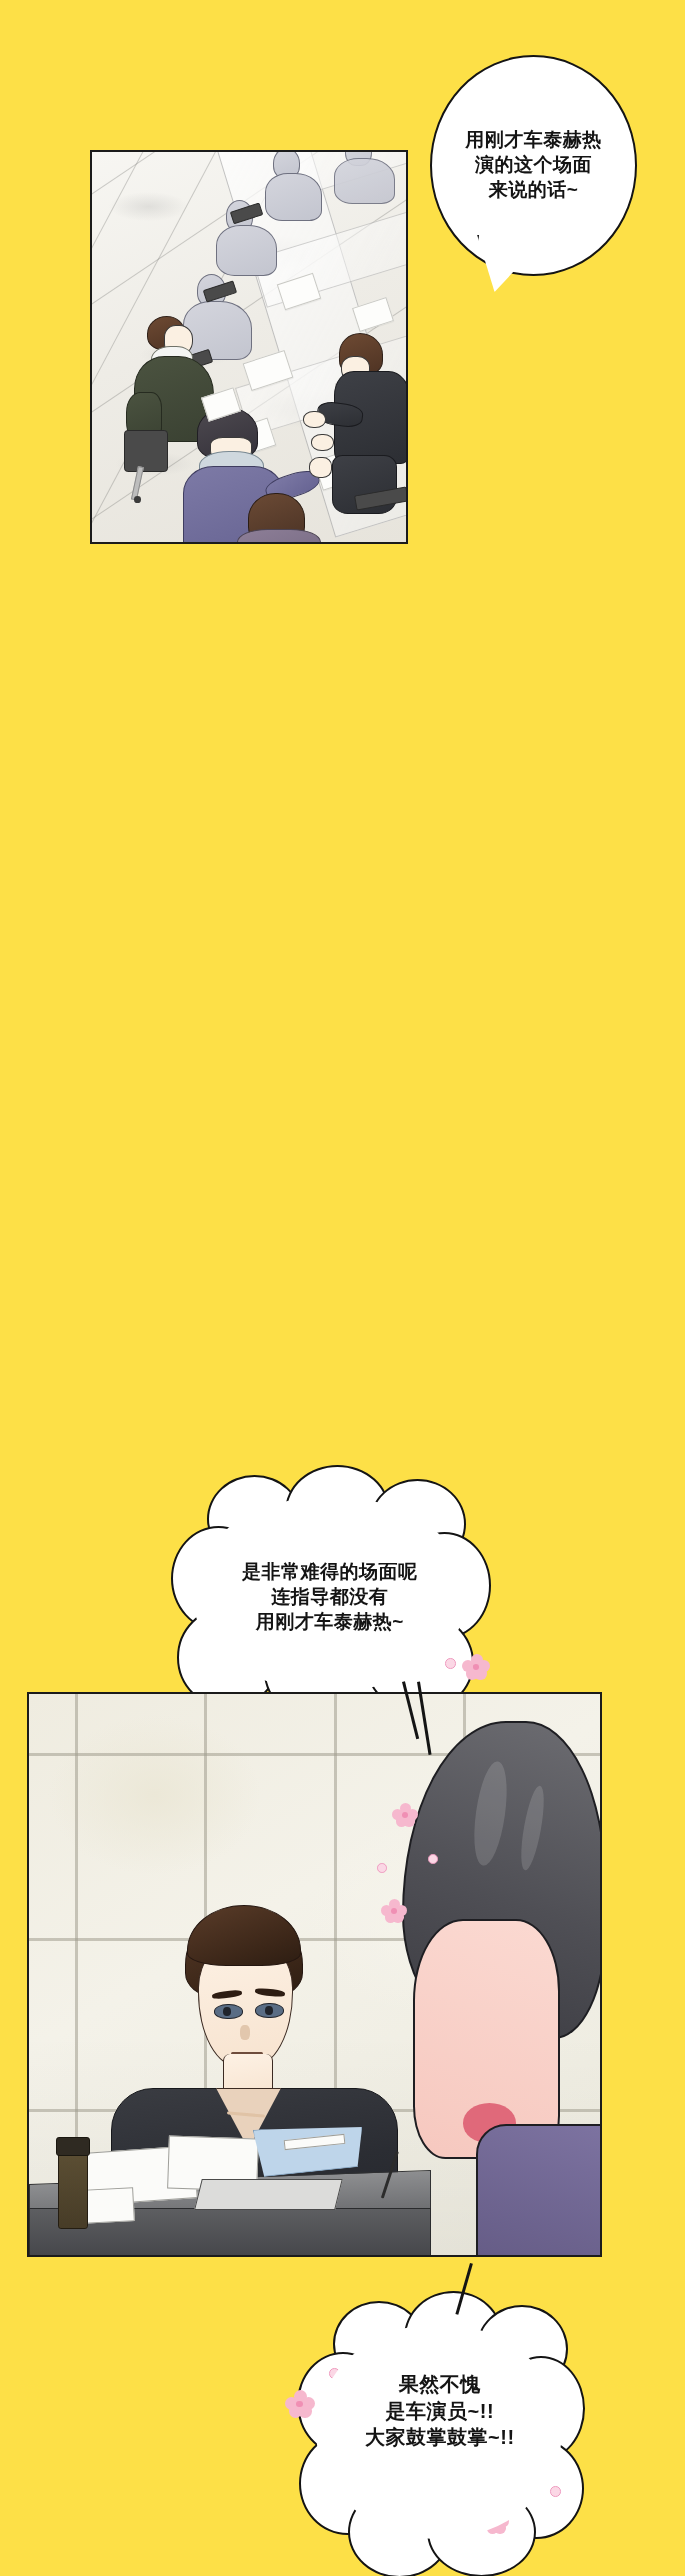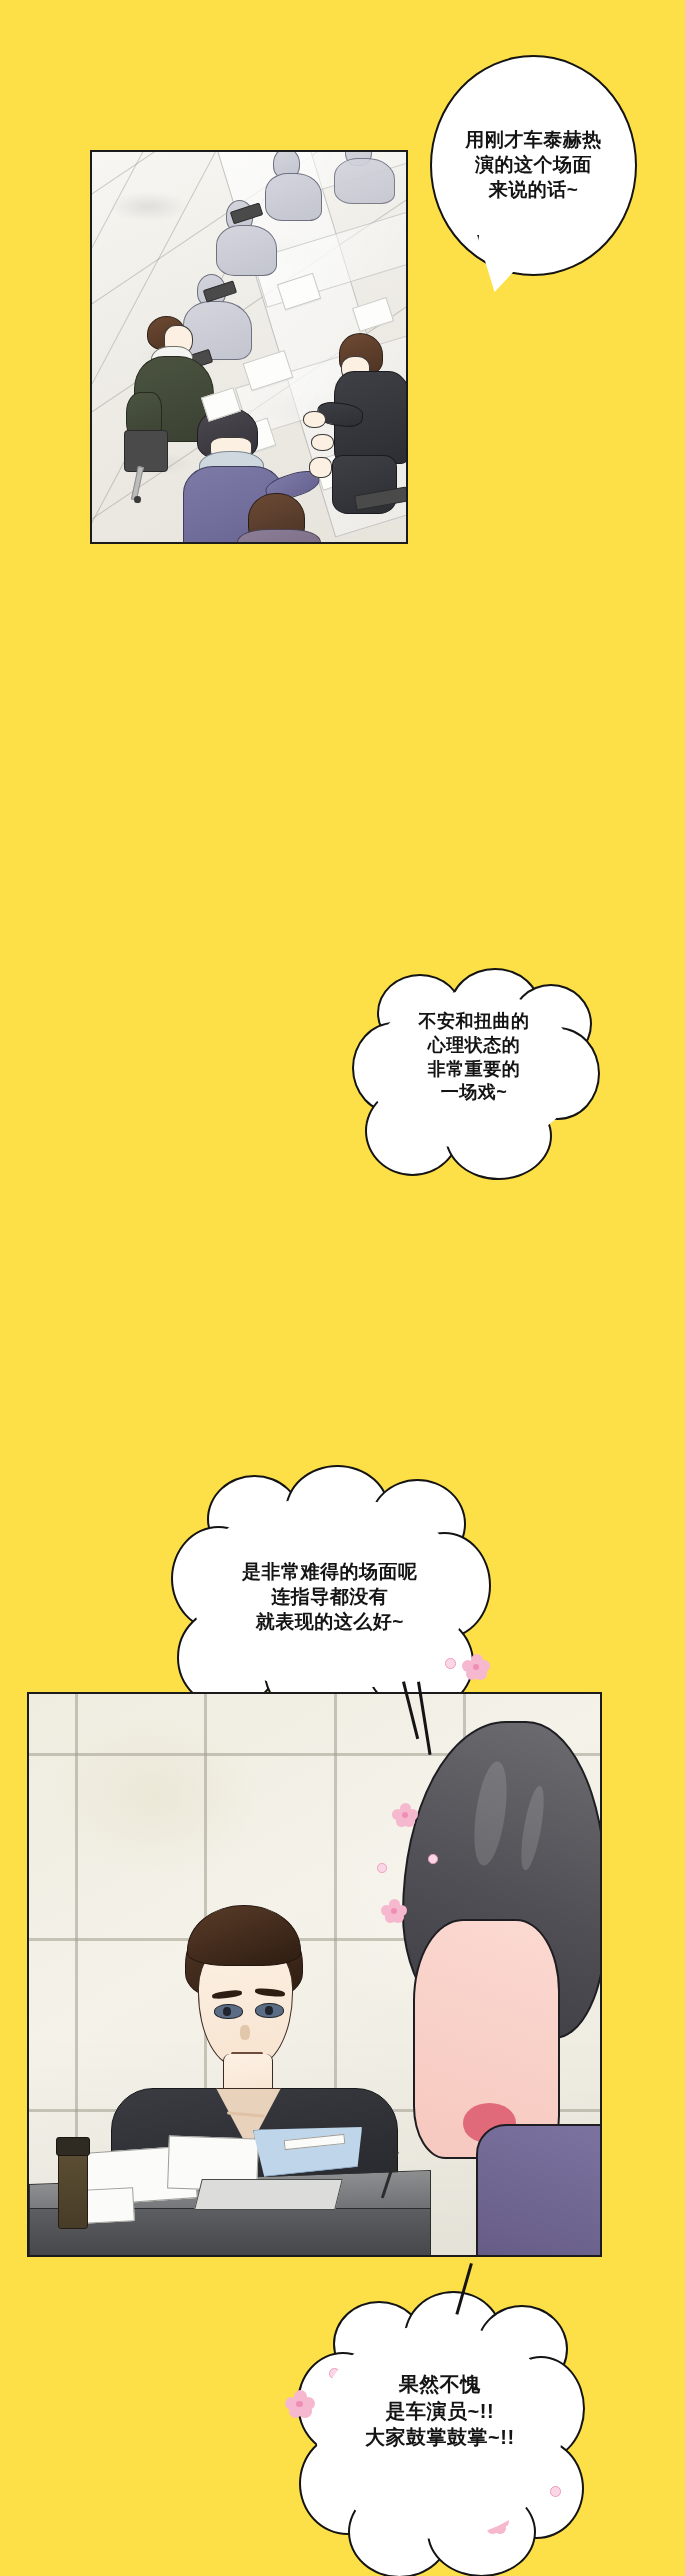--- a/index.html
+++ b/index.html
@@ -300,48 +300,34 @@
 
   <div class="bubble b-round" style="left:430px;top:55px;width:207px;height:221px;font-size:19px;padding:0 15px;">
     <span class="txt">用刚才车泰赫热
 演的这个场面
 来说的话~</span>
   </div>
 
   <div class="tail" style="left:474px;top:238px;width:63px;height:55px;clip-path:polygon(0% 0%,100% 0%,36% 100%);border-left:2.9px solid #141414;transform:rotate(6deg);"></div>
 
 
-  <div class="cloudwrap" style="left:354px;top:974px;width:240px;height:202px;">
-    <div class="lobe" style="left:23px;top:0px;width:82px;height:74px;"></div>
-    <div class="lobe" style="left:95px;top:-5.7px;width:88px;height:78px;"></div>
-    <div class="lobe" style="left:156px;top:9.5px;width:78px;height:76px;"></div>
-    <div class="lobe" style="left:-1.9px;top:48px;width:80px;height:88px;"></div>
-    <div class="lobe" style="left:162px;top:53px;width:80px;height:89px;"></div>
-    <div class="lobe" style="left:11.4px;top:112px;width:91px;height:86px;"></div>
-    <div class="lobe" style="left:91px;top:118px;width:103px;height:84px;"></div>
-    <div class="core" style="left:15px;top:17px;width:209px;height:158px;"></div>
-    <div class="txtbox" style="left:11.4px;top:19px;width:217px;height:129px;font-size:18px;">不安和扭曲的
-心理状态的
-非常重要的
-一场戏~</div>
-  </div>
 
   <div class="cloudwrap" style="left:173px;top:1473px;width:314px;height:257px;">
     <div class="lobe" style="left:34px;top:1.9px;width:91px;height:84px;"></div>
     <div class="lobe" style="left:112px;top:-7.6px;width:101px;height:89px;"></div>
     <div class="lobe" style="left:196px;top:5.7px;width:93px;height:86px;"></div>
     <div class="lobe" style="left:-1.9px;top:53px;width:91px;height:101px;"></div>
     <div class="lobe" style="left:225px;top:59px;width:89px;height:103px;"></div>
     <div class="lobe" style="left:3.8px;top:133px;width:99px;height:99px;"></div>
     <div class="lobe" style="left:91px;top:150px;width:114px;height:95px;"></div>
     <div class="lobe" style="left:192px;top:139px;width:105px;height:97px;"></div>
     <div class="core" style="left:19px;top:23px;width:276px;height:196px;"></div>
     <div class="txtbox" style="left:13.3px;top:59px;width:287px;height:129px;font-size:19px;">是非常难得的场面呢
 连指导都没有
-就表现的这么好~</div>
+用刚才车泰赫热~</div>
   </div>
   <div class="tail-line" style="left:417px;top:1682px;width:2.9px;height:74px;transform:rotate(-9deg);"></div>
   <div class="tail-line" style="left:402px;top:1682px;width:2.9px;height:59px;transform:rotate(-14deg);"></div>
 
   <div class="panel" id="panel-bot">
     <div class="wallpaper"></div>
 
     <div class="wallline" style="left:0;top:59px;width:571px;height:2.9px;"></div>
     <div class="wallline" style="left:0;top:244px;width:571px;height:2.9px;"></div>
     <div class="wallline" style="left:0;top:415px;width:571px;height:2.9px;"></div>

